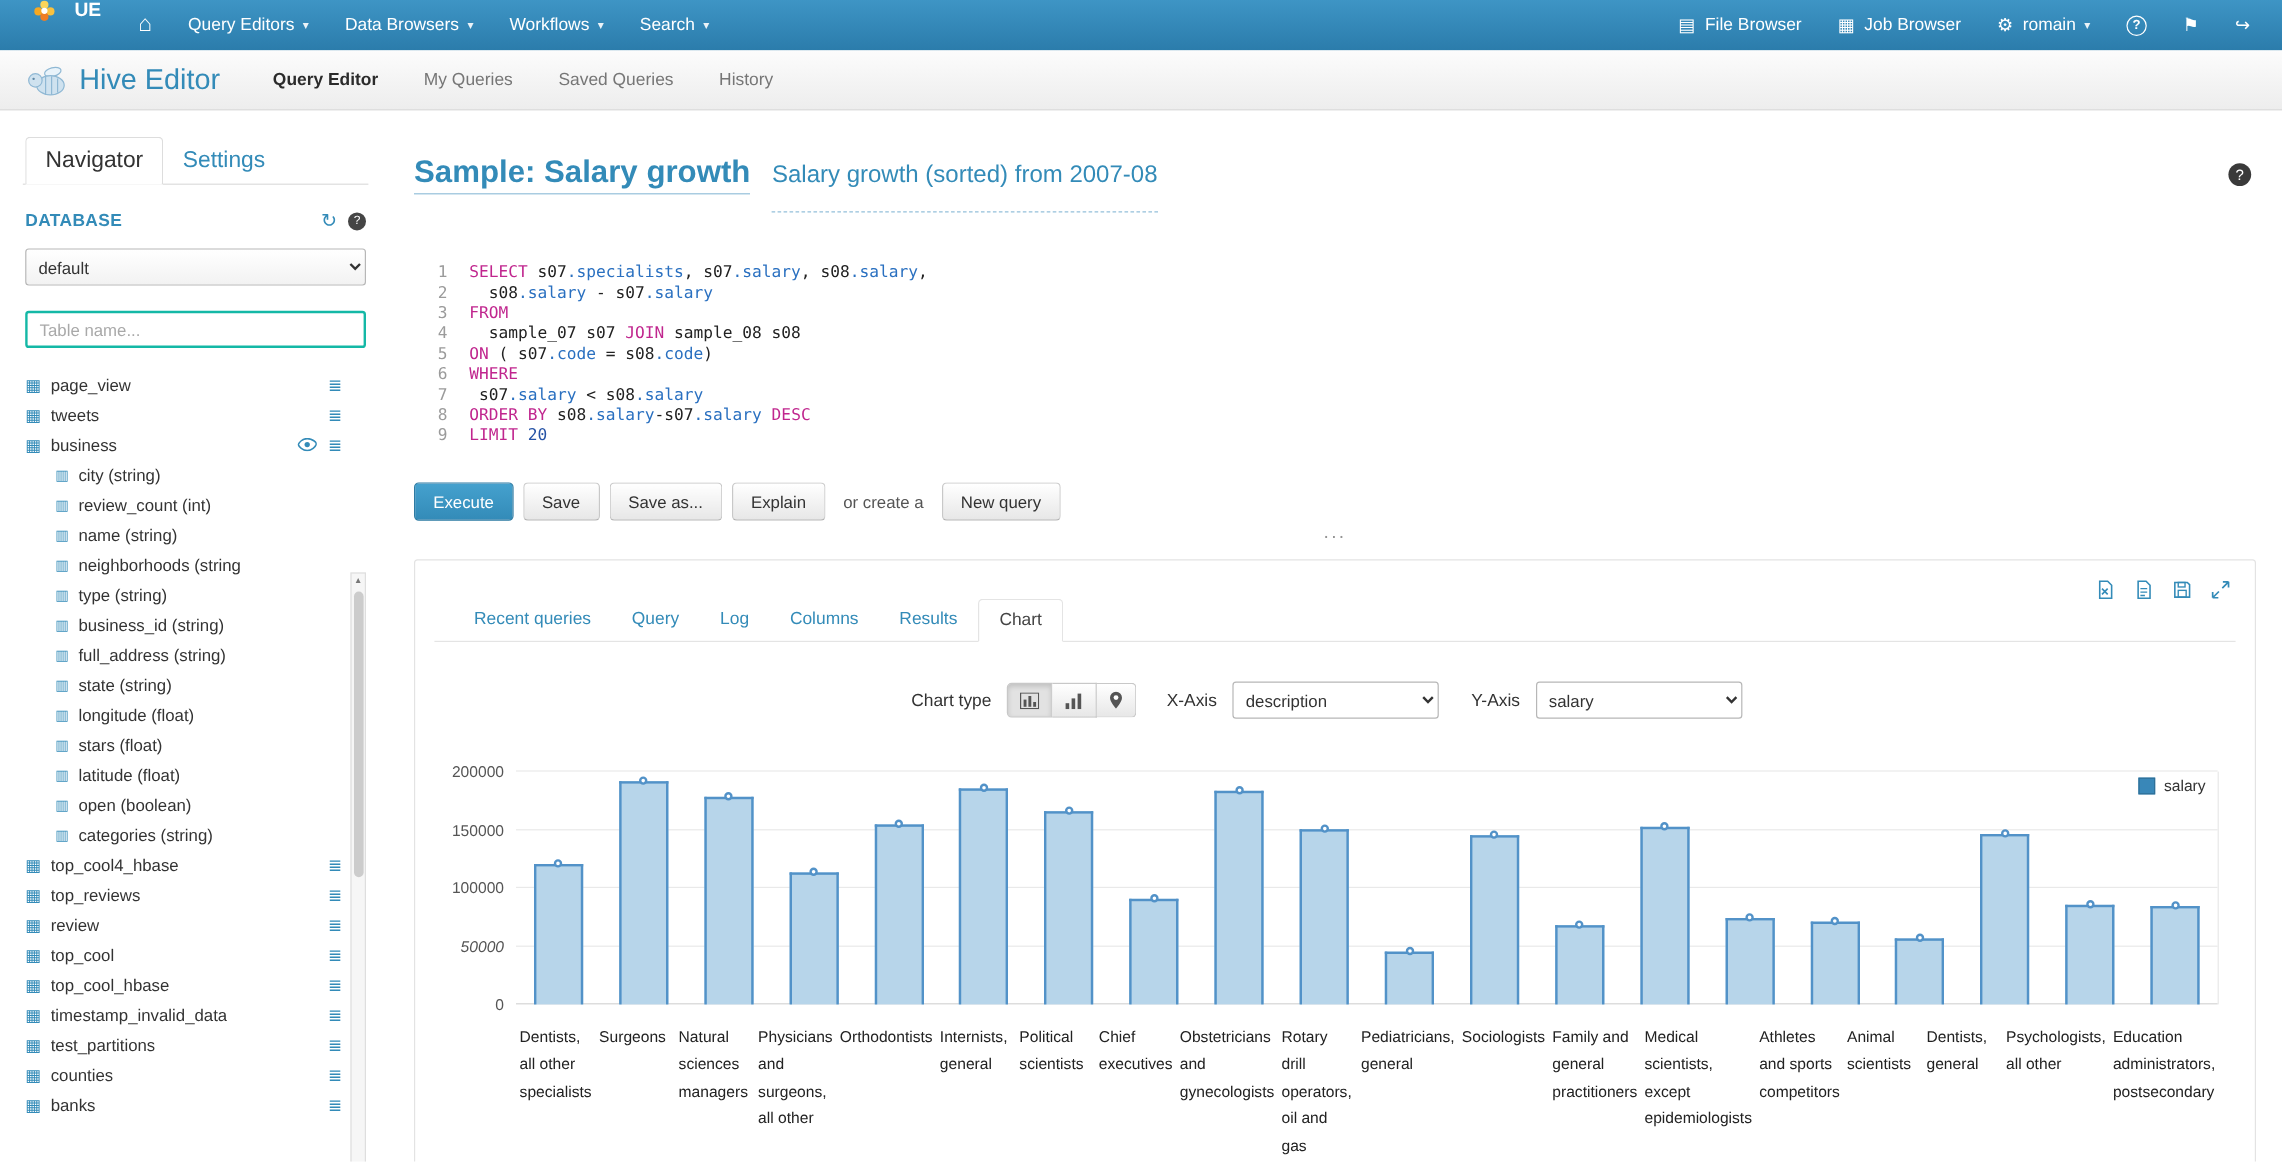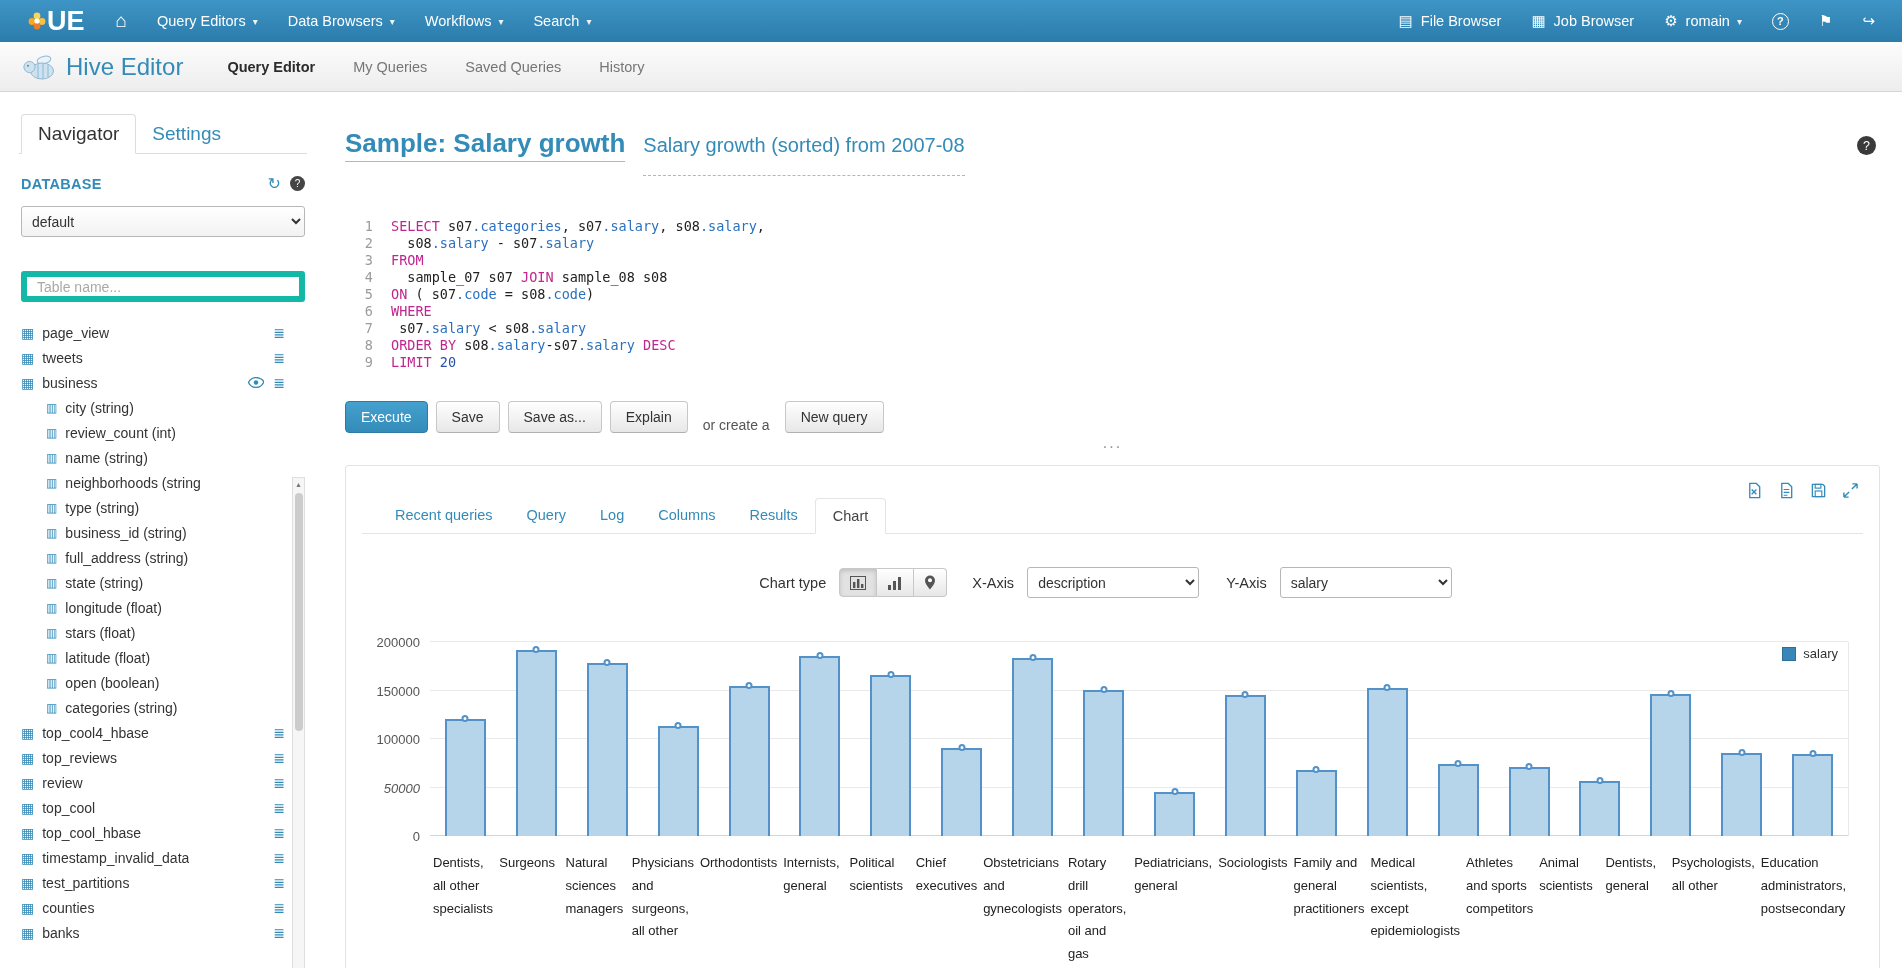--- a/index.html
+++ b/index.html
@@ -1,20 +1,20 @@
 <!DOCTYPE html>
 <html><head>
 <meta charset="utf-8">
 <style>
   *{margin:0;padding:0;box-sizing:border-box}
   body{font-family:"Liberation Sans",sans-serif;width:1902px;height:968px;overflow:hidden;background:#fff;color:#333;position:relative}
 
   
   .topnav{height:42px;background:linear-gradient(#3e95c5,#2b7cab);display:flex;align-items:stretch;color:#fff;padding:0 12px}
-  .brand{display:flex;align-items:center;gap:1px;padding:0 16px;font-size:27px;font-weight:bold;cursor:pointer}
+  .brand{display:flex;align-items:flex-start;gap:16px;padding:0 16px;font-size:16px;font-weight:bold;cursor:pointer}
   .nav-item{display:flex;align-items:center;padding:0 15px;font-size:14.5px;cursor:pointer;white-space:nowrap}
   .nav-item .caret{font-size:10px;margin-left:7px;opacity:.9}
   .icon-glyph{font-size:15px;margin-right:8px}
   .icon-only .icon-glyph{margin-right:0}
   .topnav-right{margin-left:auto;display:flex;align-items:stretch}
   .glyph-circle{width:17px;height:17px;border:1.5px solid #fff;border-radius:50%;display:flex;align-items:center;justify-content:center;font-size:11px;font-weight:bold}
 
   
   .appbar{height:50px;background:linear-gradient(#fcfcfc,#ededed);border-bottom:1px solid #d6d6d6;display:flex;align-items:center;padding:0 22px}
   .app-title{color:#338bb8;font-size:24px;display:flex;align-items:center;gap:10px;cursor:pointer}
@@ -32,21 +32,21 @@
   .side-tab{padding:8px 16px;font-size:19px;cursor:pointer}
   .side-tab.active{background:#fff;border:1px solid #ddd;border-bottom:1px solid #fff;border-radius:4px 4px 0 0;margin-bottom:-1px;color:#333}
   .side-tab.link{color:#338bb8}
   .side-body{padding:4px 2px 0 2px;position:relative}
   .db-row{display:flex;align-items:center;margin-top:16px}
   .db-label{color:#338bb8;font-weight:bold;font-size:14.5px;letter-spacing:.3px}
   .db-icons{margin-left:auto;display:flex;gap:9px;align-items:center}
   .refresh-glyph{color:#338bb8;font-size:16px;cursor:pointer}
   .mini-help{width:15px;height:15px;border-radius:50%;background:#454545;color:#fff;font-size:10px;display:flex;align-items:center;justify-content:center;cursor:pointer}
   .side-select{width:100%;margin-top:13px;height:31px;border:1px solid #b7b7b7;border-radius:3px;font-size:14px;color:#333;background:linear-gradient(#fff,#f2f2f2);padding:3px 6px}
-  .side-input{width:100%;margin-top:34px;height:31px;border:6px solid #14b8a6;border-radius:3px;font-size:14px;padding:4px 10px;color:#333}
+  .side-input{width:100%;margin-top:21px;height:31px;border:2px solid #14b8a6;border-radius:3px;font-size:14px;padding:4px 10px;color:#333}
   .side-input::placeholder{color:#a9a9a9}
   .table-list{margin-top:18px;position:relative;padding-right:20px;height:644px;overflow:hidden}
   .trow{height:25px;display:flex;align-items:center;gap:8px;font-size:14px;color:#333;cursor:pointer;white-space:nowrap}
   .tname{overflow:hidden;text-overflow:clip}
   .tbl-glyph{color:#338bb8;font-size:14px;flex:none}
   .col-row{padding-left:25px}
   .col-glyph{color:#338bb8;font-size:12px;flex:none}
   .row-right{margin-left:auto;display:flex;align-items:center;gap:9px;flex:none}
   .list-glyph{color:#338bb8;font-size:14px;cursor:pointer}
   .eye-wrap{display:flex;cursor:pointer}
@@ -63,21 +63,21 @@
   
   .editor{display:flex;margin-top:42px;font-family:"DejaVu Sans Mono",monospace;font-size:13.5px;line-height:17px;cursor:text}
   .gutter{width:46px;text-align:right;padding-right:18px;color:#9b9b9b}
   .code .cl{white-space:pre}
   .tok-kw{color:#c0268e}
   .tok-at{color:#2a70c0}
   .tok-nu{color:#2653a6}
   .tok-pl{color:#222}
 
   
-  .btn-row{margin-top:30px;display:flex;align-items:flex-end;gap:8px;font-size:14px}
+  .btn-row{margin-top:30px;display:flex;align-items:center;gap:8px;font-size:14px}
   .btn{display:inline-block;padding:7px 15px;font-size:14px;border:1px solid #c8c8c8;border-bottom-color:#b0b0b0;border-radius:4px;background:linear-gradient(#ffffff,#e7e7e7);color:#333;cursor:pointer}
   .btn-primary{background:linear-gradient(#45a1ce,#338bb8);border-color:#2d7ba3;color:#fff}
   .or-text{color:#555;margin:0 7px}
   .resize-dots{text-align:center;color:#949494;font-size:16px;letter-spacing:2px;height:16px;line-height:12px;margin-top:4px;cursor:row-resize}
 
   
   .results-card{margin-top:12px;border:1px solid #e3e3e3;border-radius:3px;background:#fff;padding:14px 16px 90px;position:relative}
   .card-icons{position:absolute;top:16px;right:20px;display:flex;gap:15px}
   .card-icons .cicon{cursor:pointer;display:flex}
   .rtabs{display:flex;margin-top:18px;border-bottom:1px solid #e4e4e4;padding-left:16px}
@@ -373,21 +373,21 @@
           <div class="ln">2</div>
           <div class="ln">3</div>
           <div class="ln">4</div>
           <div class="ln">5</div>
           <div class="ln">6</div>
           <div class="ln">7</div>
           <div class="ln">8</div>
           <div class="ln">9</div>
         </div>
       <div class="code">
-          <div class="cl"><span class="tok-kw">SELECT</span><span class="tok-pl"> s07</span><span class="tok-at">.categories</span><span class="tok-pl">, s07</span><span class="tok-at">.salary</span><span class="tok-pl">, s08</span><span class="tok-at">.salary</span><span class="tok-pl">,</span></div>
+          <div class="cl"><span class="tok-kw">SELECT</span><span class="tok-pl"> s07</span><span class="tok-at">.specialists</span><span class="tok-pl">, s07</span><span class="tok-at">.salary</span><span class="tok-pl">, s08</span><span class="tok-at">.salary</span><span class="tok-pl">,</span></div>
           <div class="cl"><span class="tok-pl">  s08</span><span class="tok-at">.salary</span><span class="tok-pl"> - s07</span><span class="tok-at">.salary</span></div>
           <div class="cl"><span class="tok-kw">FROM</span></div>
           <div class="cl"><span class="tok-pl">  sample_07 s07 </span><span class="tok-kw">JOIN</span><span class="tok-pl"> sample_08 s08</span></div>
           <div class="cl"><span class="tok-kw">ON</span><span class="tok-pl"> ( s07</span><span class="tok-at">.code</span><span class="tok-pl"> = s08</span><span class="tok-at">.code</span><span class="tok-pl">)</span></div>
           <div class="cl"><span class="tok-kw">WHERE</span></div>
           <div class="cl"><span class="tok-pl"> s07</span><span class="tok-at">.salary</span><span class="tok-pl"> &lt; s08</span><span class="tok-at">.salary</span></div>
           <div class="cl"><span class="tok-kw">ORDER BY</span><span class="tok-pl"> s08</span><span class="tok-at">.salary</span><span class="tok-pl">-s07</span><span class="tok-at">.salary</span><span class="tok-pl"> </span><span class="tok-kw">DESC</span></div>
           <div class="cl"><span class="tok-kw">LIMIT</span><span class="tok-nu"> 20</span></div>
         </div>
     </div>

